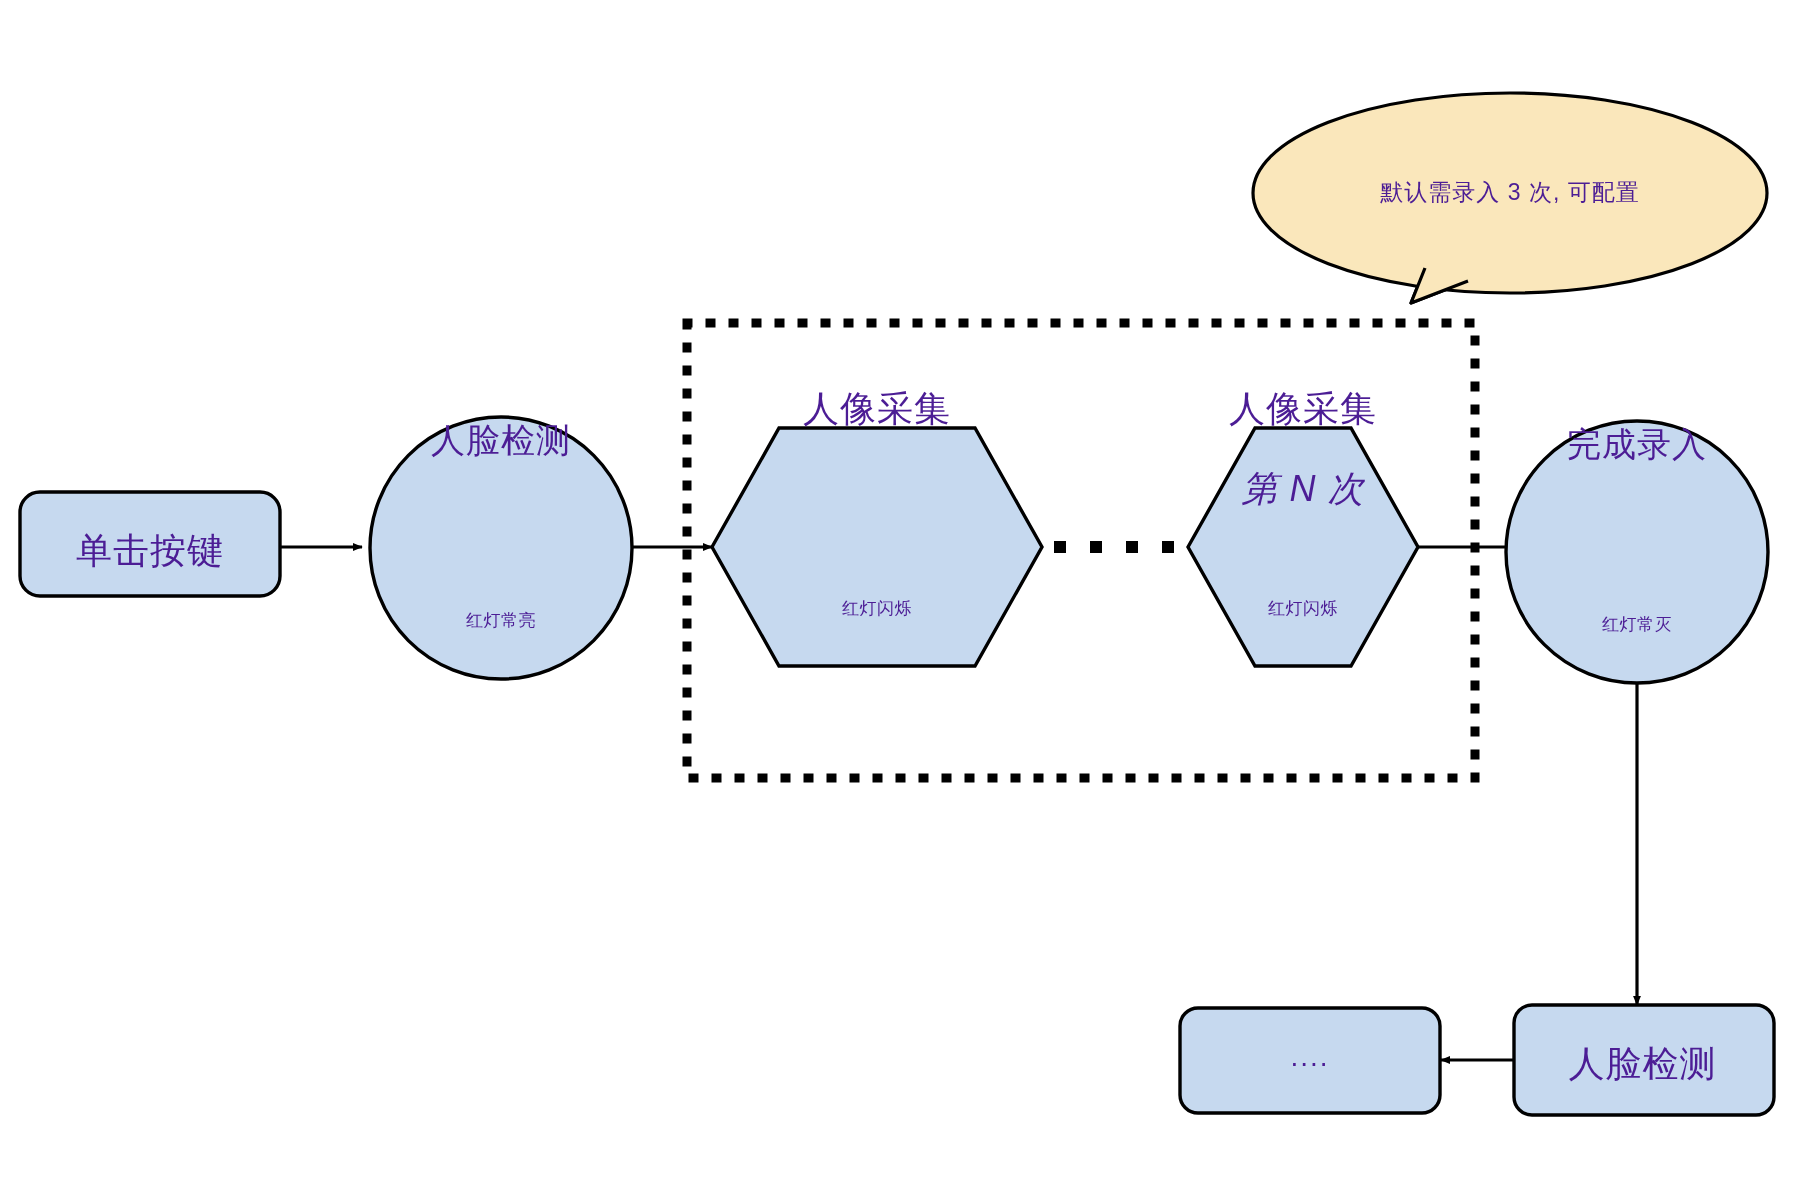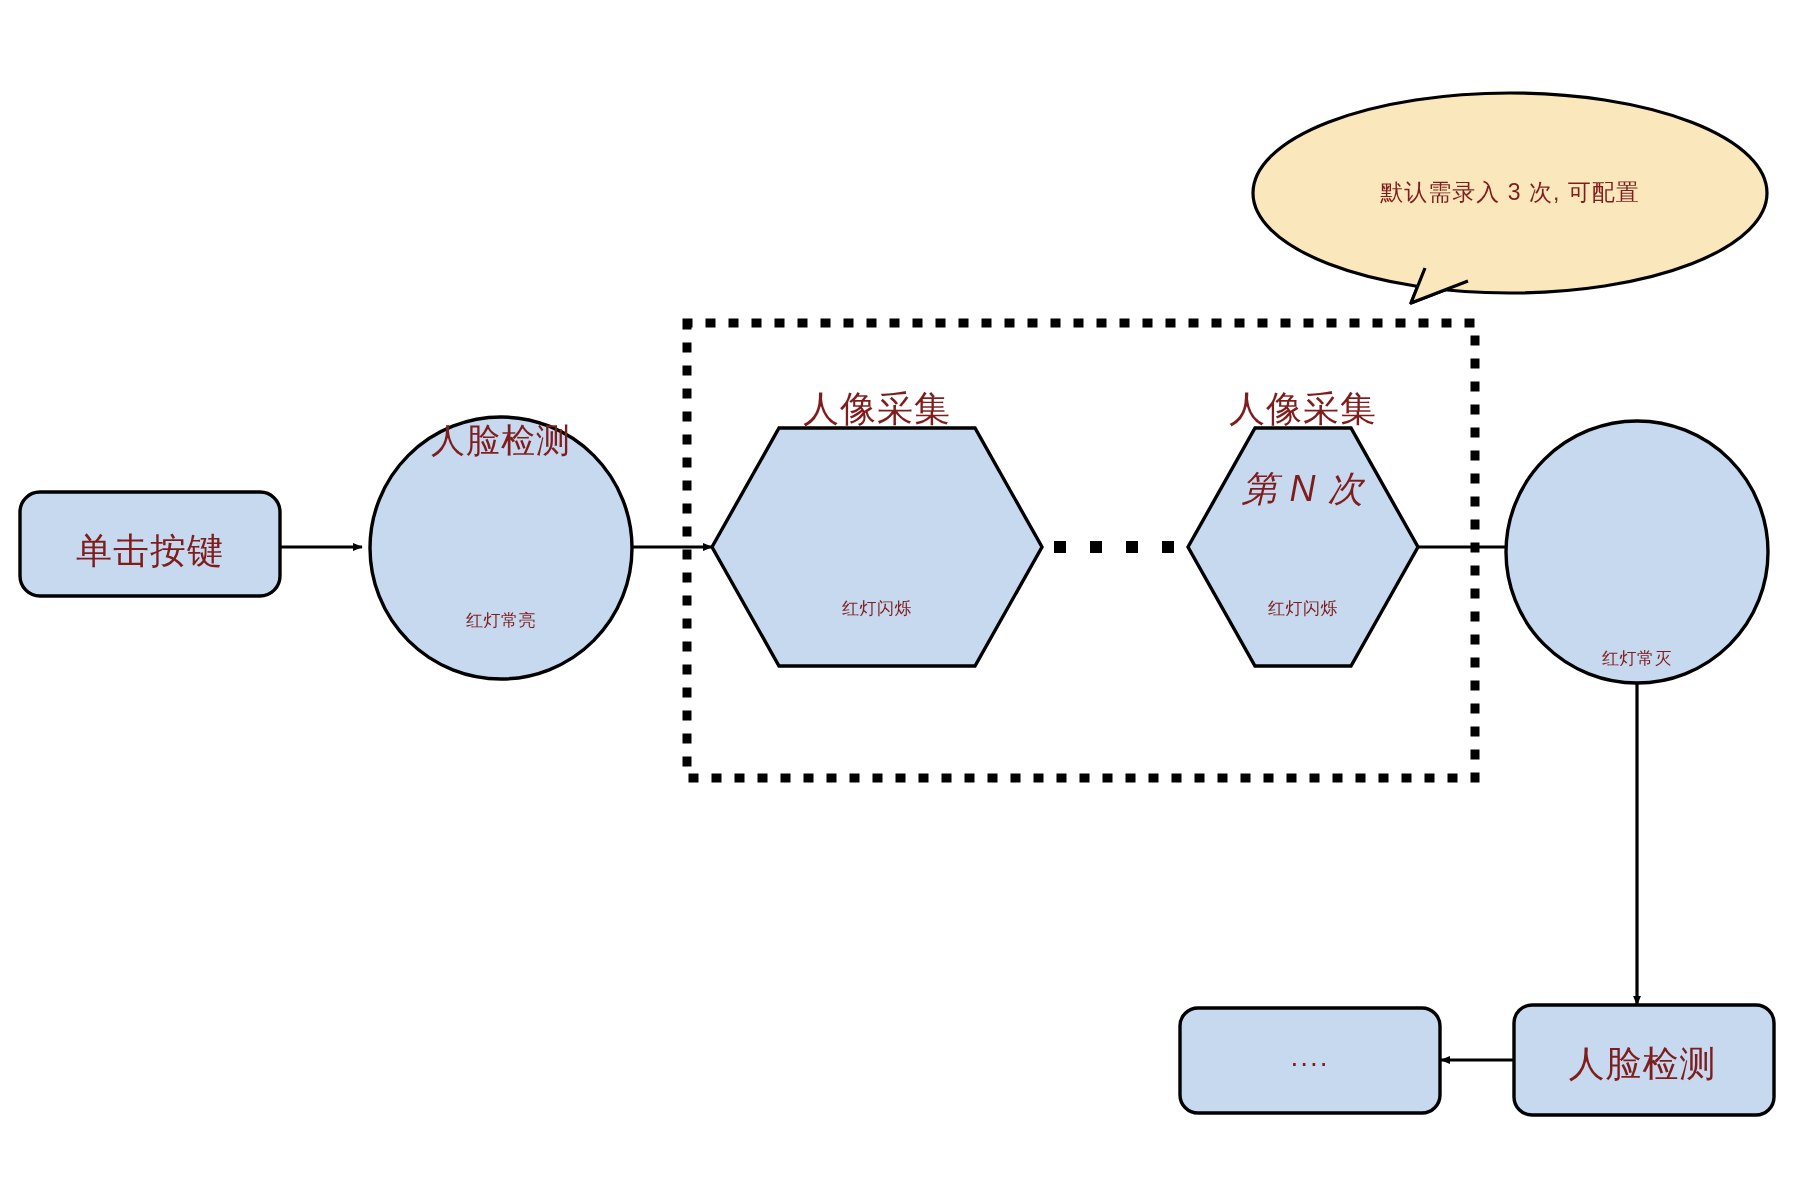--- a/index.html
+++ b/index.html
@@ -21,21 +21,21 @@
   #svg-layer {
     position: absolute;
     left: 0;
     top: 0;
     width: 1803px;
     height: 1199px;
   }
   .node-label {
     position: absolute;
     text-align: center;
-    color: #7f1d1d;
+    color: #4c1d95;
     white-space: nowrap;
     pointer-events: none;
   }
   .title-lg {
     font-size: 34px;
     letter-spacing: 1px;
   }
   .title-md {
     font-size: 36px;
     letter-spacing: 1px;
@@ -110,21 +110,22 @@
   <div class="node-label title-lg" style="left:371px; top:418px; width:260px;">人脸检测</div>
   <div class="node-label sub-sm" style="left:371px; top:609px; width:260px;">红灯常亮</div>
 
   <div class="node-label title-md" style="left:712px; top:385px; width:330px;">人像采集</div>
   <div class="node-label sub-sm" style="left:712px; top:597px; width:330px;">红灯闪烁</div>
 
   <div class="node-label title-md" style="left:1123px; top:385px; width:360px;">人像采集</div>
   <div class="node-label title-md" style="left:1123px; top:465px; width:360px;font-style:italic;">第 N 次</div>
   <div class="node-label sub-sm" style="left:1123px; top:597px; width:360px;">红灯闪烁</div>
 
-  <div class="node-label sub-sm" style="left:1507px; top:613px; width:260px;margin-top:34px;">红灯常灭</div>
+  <div class="node-label title-lg" style="left:1507px; top:422px; width:260px;">完成录入</div>
+  <div class="node-label sub-sm" style="left:1507px; top:613px; width:260px;">红灯常灭</div>
 
   <div class="node-label title-md" style="left:1514px; top:1040px; width:257px;">人脸检测</div>
 
   <div class="node-label dots-text" style="left:1180px; top:1041px; width:260px;">....</div>
 
   <div class="node-label callout-text" style="left:1253px; top:177px; width:514px;">默认需录入 3 次, 可配置</div>
 
 </div>
 
 </body></html>

